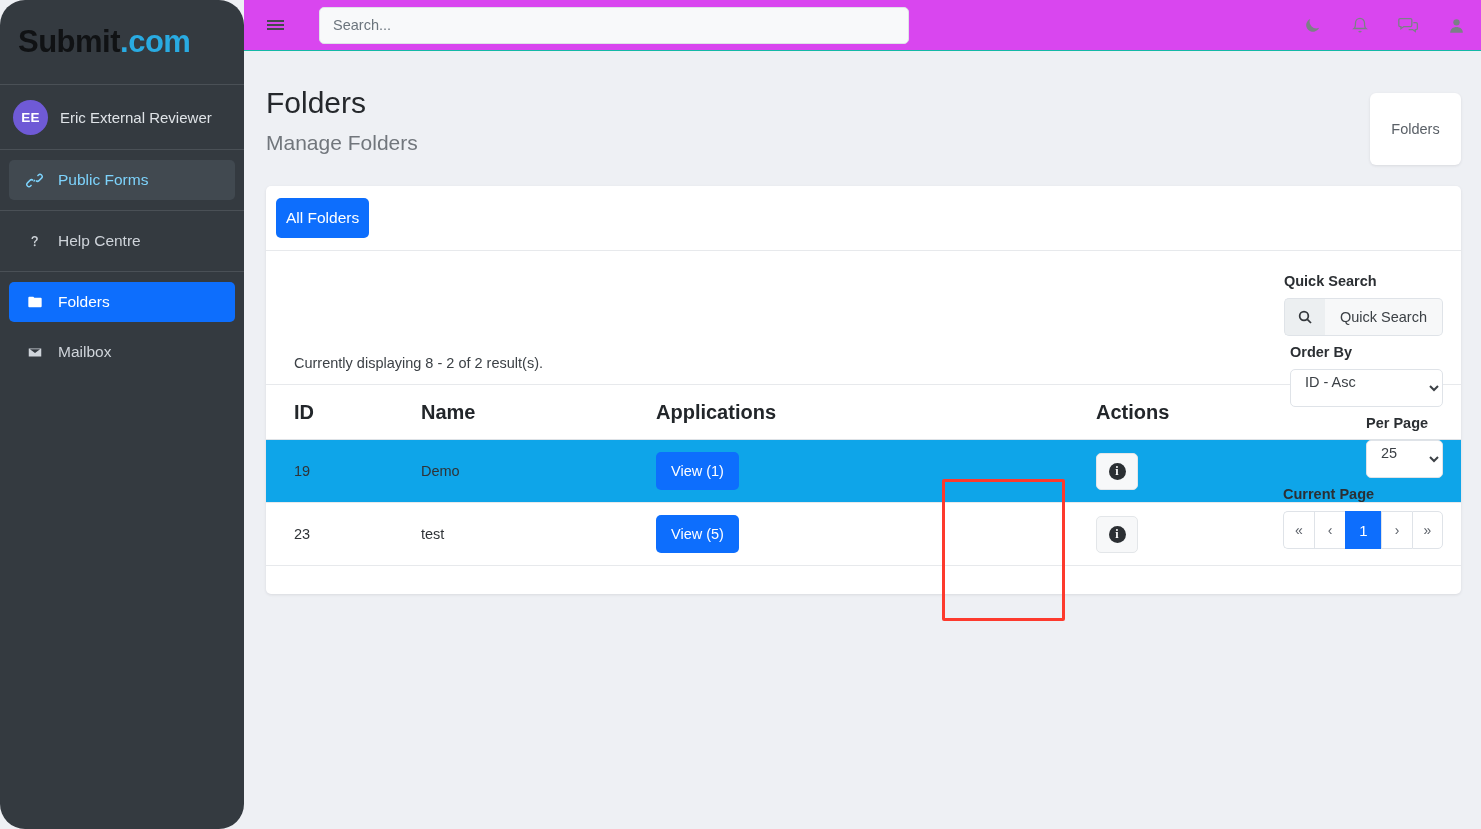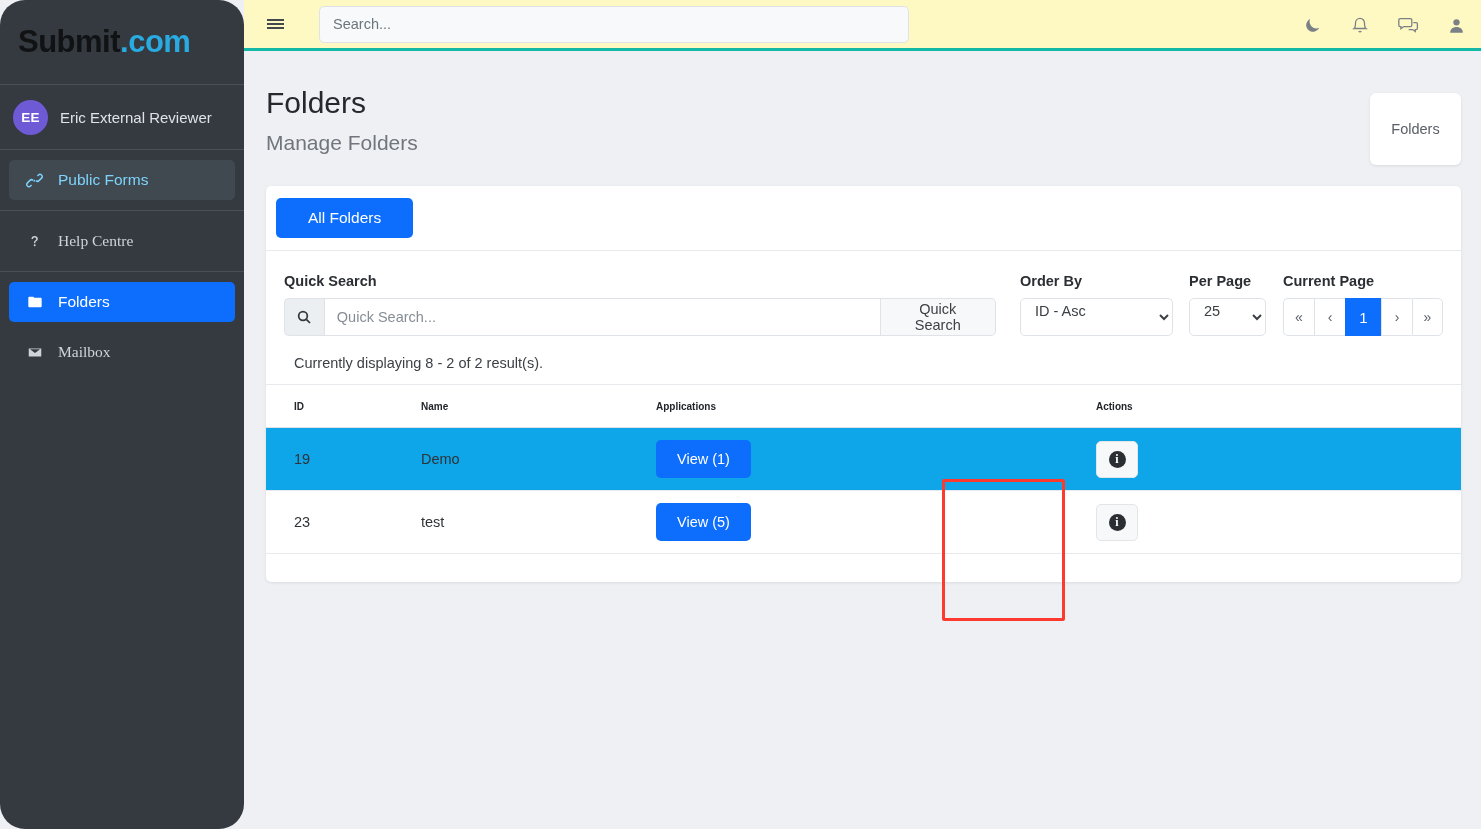--- a/index.html
+++ b/index.html
@@ -60,28 +60,28 @@
     padding-left: 16px;
     border-radius: 5px;
     font-size: 15.5px;
     color: #cfd4da;
     cursor: pointer;
   }
   .nav-item.hover-light { background: #414950; color: #7dd3fc; }
   .nav-item.active { background: #0d6efd; color: #ffffff; }
   .nav-item .ic { width: 19px; display:flex; align-items:center; justify-content:center; }
   .nav-item .ic svg { display:block; }
-  .nav-item.plain { margin: 10px 9px; font-family: Liberation Serif, serif; }
+  .nav-item.plain { margin: 10px 9px; }
 
   
   #topbar {
     position: absolute; left: 244px; top: 0;
     width: 1237px; height: 51px;
-    background: #fef9c3;
-    border-bottom: 3px solid #14b8a6;
+    background: #d946ef;
+    border-bottom: 1px solid #14b8a6;
     display: flex; align-items: center;
   }
   #hamburger {
     width: 30px; height: 30px; margin-left: 16px;
     display: flex; align-items: center; justify-content: center;
     cursor: pointer;
   }
   .hb-line { width: 17px; height: 2px; background: #44484d; margin: 2px 0; }
   #global-search {
     margin-left: 29px;
@@ -140,37 +140,37 @@
     border-bottom: 1px solid #e7e9ec;
     display: flex; align-items: center;
     padding-left: 10px;
   }
   .tab-btn {
     background: #0d6efd;
     color: #ffffff;
     border: none;
     border-radius: 5px;
     height: 40px;
-    padding: 0 32px;
+    padding: 0 10px;
     font-size: 15.5px;
     font-family: "Liberation Sans", sans-serif;
     cursor: pointer;
   }
 
   #filter-row {
     position: relative;
     padding: 22px 18px 0 18px;
     height: 104px;
   }
   .field-label {
     font-size: 14.5px; font-weight: 700; color: #2b2f33;
     margin-bottom: 9px;
   }
   .filters {
-    display: flex; align-items: flex-end; gap: 0;
+    display: flex; align-items: flex-end; gap: 8px; flex-direction: column;
   }
   .grp { }
   .qs-group { display: flex; }
   .qs-icon {
     width: 41px; height: 38px;
     border: 1px solid #dfe3e8;
     border-right: none;
     border-radius: 5px 0 0 5px;
     background: #eceff1;
     display: flex; align-items: center; justify-content: center;
@@ -231,42 +231,42 @@
     border-bottom: 1px solid #e7e9ec;
   }
 
   table#folders-table {
     width: 100%;
     border-collapse: collapse;
     table-layout: fixed;
   }
   #folders-table th {
     text-align: left;
-    font-size: 10px; font-weight: 700; color: #22262a;
+    font-size: 20px; font-weight: 700; color: #22262a;
     padding: 16px 0 15px 0;
     border-bottom: 1px solid #dee2e6;
   }
   #folders-table td {
     font-size: 14.5px; color: #2f3337;
     padding: 0;
     height: 63px;
     vertical-align: middle;
     border-bottom: 1px solid #e7e9ec;
   }
   #folders-table tr.shaded td { background: #0ea5e9; }
   .col-id { width: 155px; padding-left: 28px !important; }
   .col-name { width: 235px; }
   .col-apps { width: 440px; }
   .col-actions { width: auto; padding-left: 0 !important; }
   th.col-id { padding-left: 28px !important; }
 
   .view-btn {
     background: #0d6efd; color: #ffffff;
     border: none; border-radius: 5px;
-    height: 38px; padding: 0 21px;
+    height: 38px; padding: 0 15px;
     font-size: 14.5px;
     font-family: "Liberation Sans", sans-serif;
     cursor: pointer;
   }
   .info-btn {
     width: 42px; height: 37px;
     background: #f7f8f9;
     border: 1px solid #e3e6e9;
     border-radius: 5px;
     display: flex; align-items: center; justify-content: center;
@@ -404,21 +404,20 @@
       <div class="filters">
         <div class="grp">
           <div class="field-label">Quick Search</div>
           <div class="qs-group">
             <div class="qs-icon">
               <svg width="16" height="16" viewBox="0 0 24 24" fill="none" stroke="currentColor" stroke-width="2.6">
                   <circle cx="10.5" cy="10.5" r="6.5"></circle>
                   <path d="M15.5 15.5L21 21"></path>
                 </svg>
             </div>
-            <input class="qs-input" type="text" placeholder="Quick Search..." style="">
             <button class="qs-btn">Quick Search</button>
           </div>
         </div>
 
         <div class="grp" style="margin-left:24px">
           <div class="field-label">Order By</div>
           <select class="sel" id="order-by-select">
             <option>ID - Asc</option>
           </select>
         </div>

